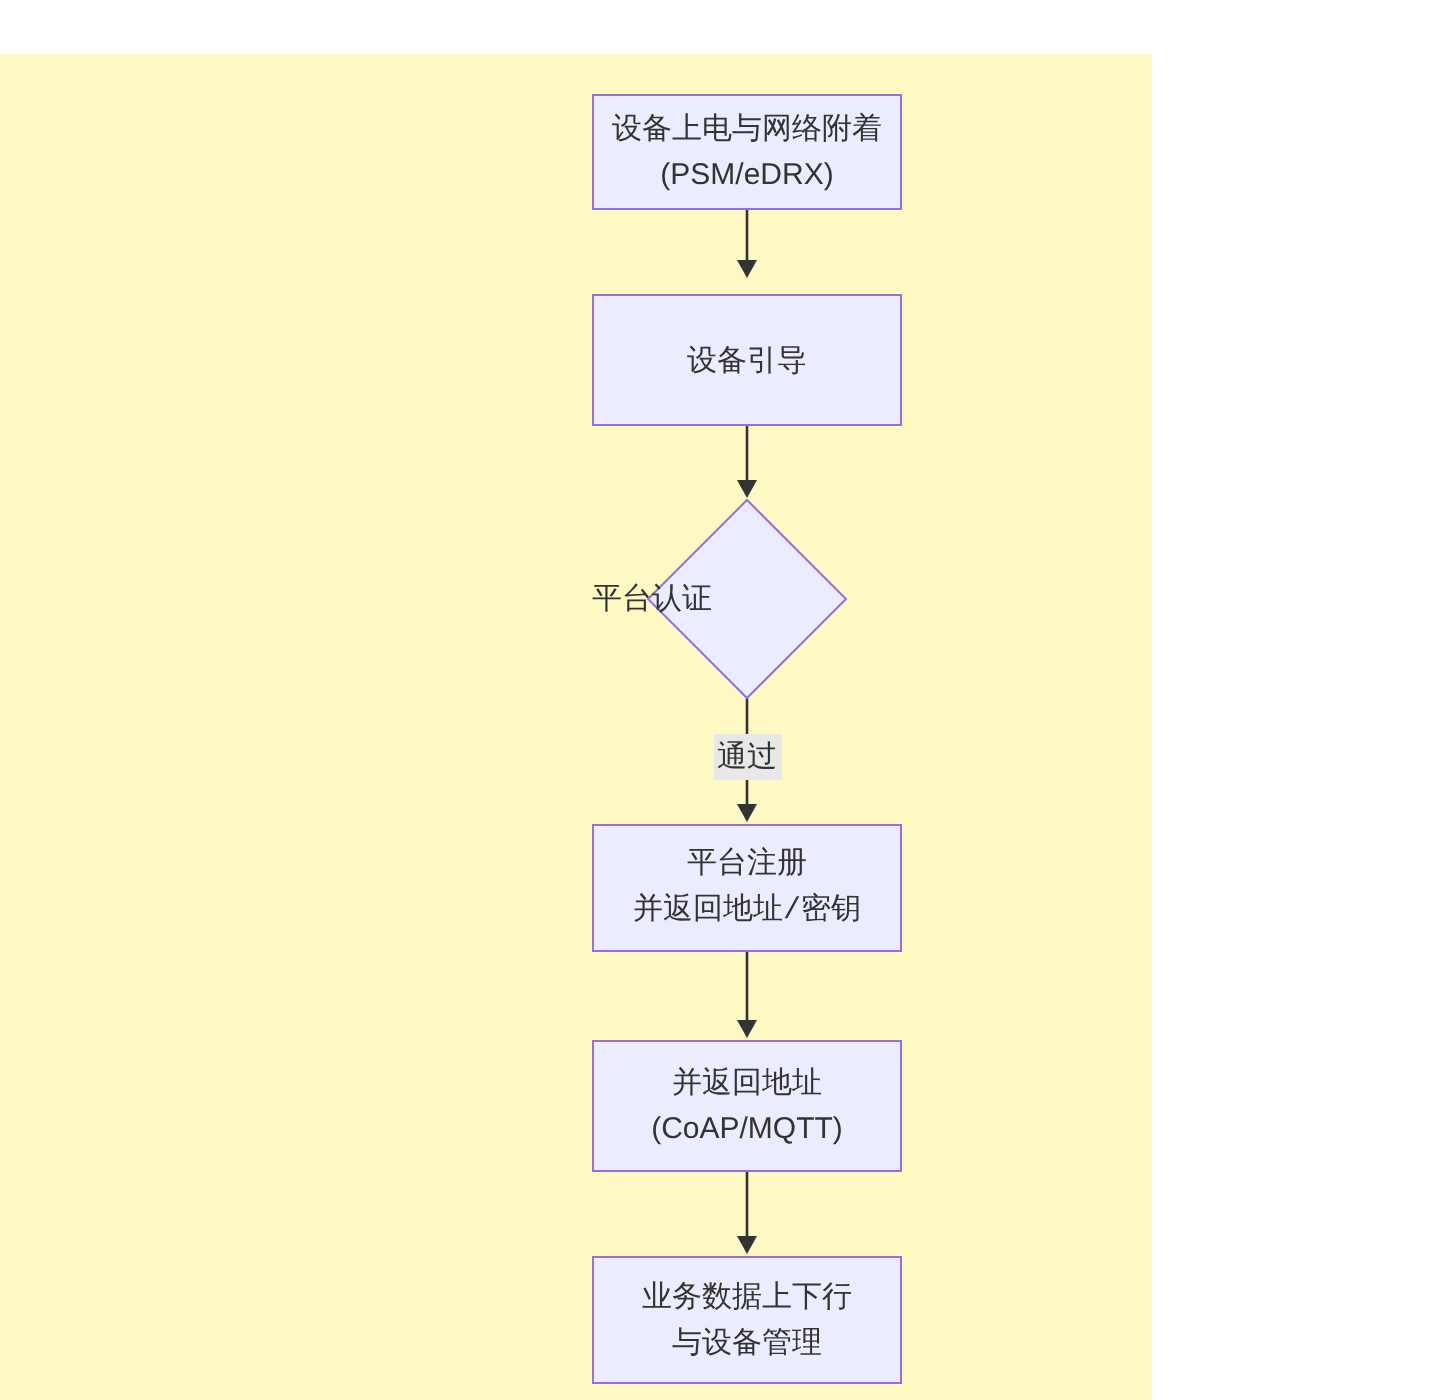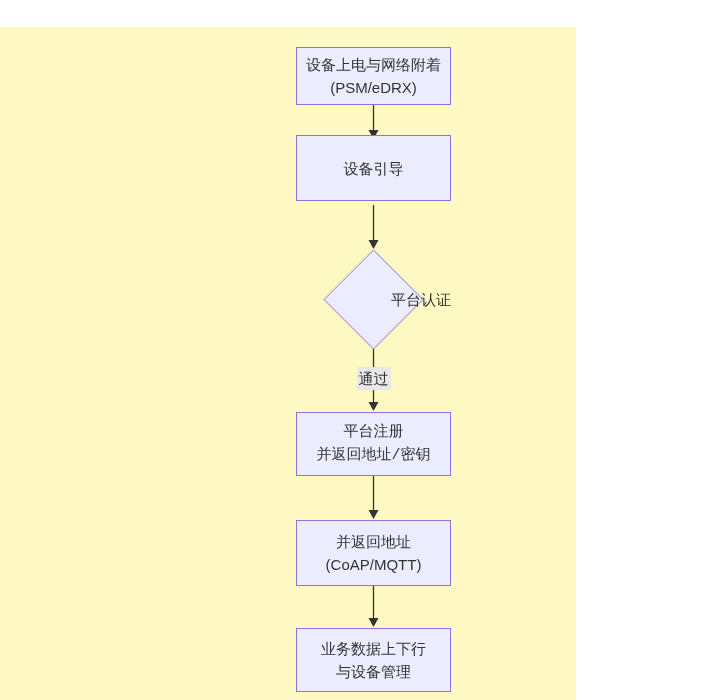--- a/index.html
+++ b/index.html
@@ -52,21 +52,21 @@
   }
   .diamond-label {
     position: absolute;
     left: 296px;
     width: 155px;
     top: 262px;
     height: 21px;
     color: #333333;
     font-size: 15px;
     line-height: 21px;
-    text-align: right;
+    text-align: left;
   }
   .edge-label {
     position: absolute;
     left: 296px;
     width: 155px;
     top: 340px;
     display: flex;
     justify-content: center;
   }
   .edge-label span {
@@ -104,21 +104,21 @@
       <polygon class="arrowhead" points="368.5,591 378.5,591 373.5,600"></polygon>
     </g>
     <polygon class="diamond" points="373.5,223 423,272.5 373.5,322 324,272.5"></polygon>
   </svg>
 
   <div class="node" style="top:20px; height:58px;">
     <div>设备上电与网络附着</div>
     <div>(PSM/eDRX)</div>
   </div>
 
-  <div class="node" style="top:108px; height:66px;">
+  <div class="node" style="top:120px; height:66px;">
     <div>设备引导</div>
   </div>
 
   <div class="diamond-label">平台认证</div>
 
   <div class="edge-label">
     <span>通过</span>
   </div>
 
   <div class="node" style="top:385px; height:64px;font-family:Liberation Mono, monospace;">

